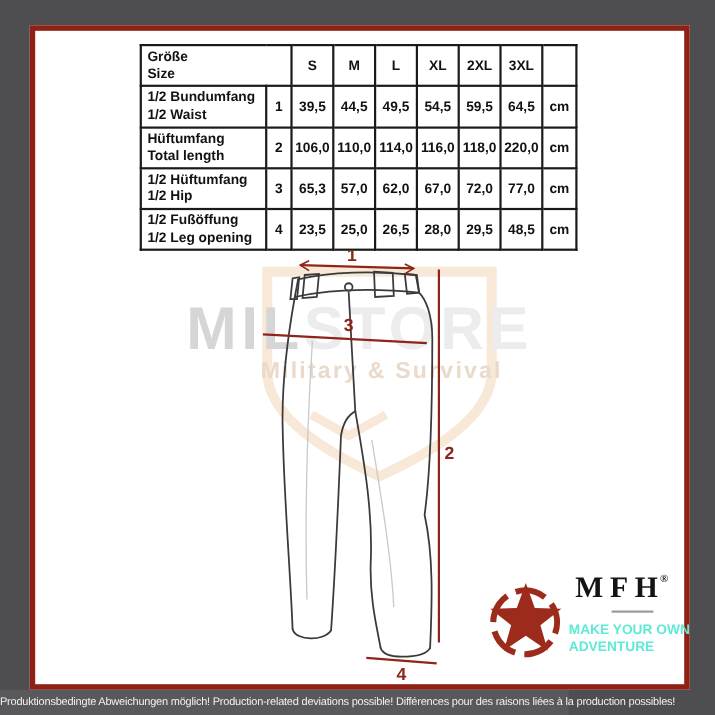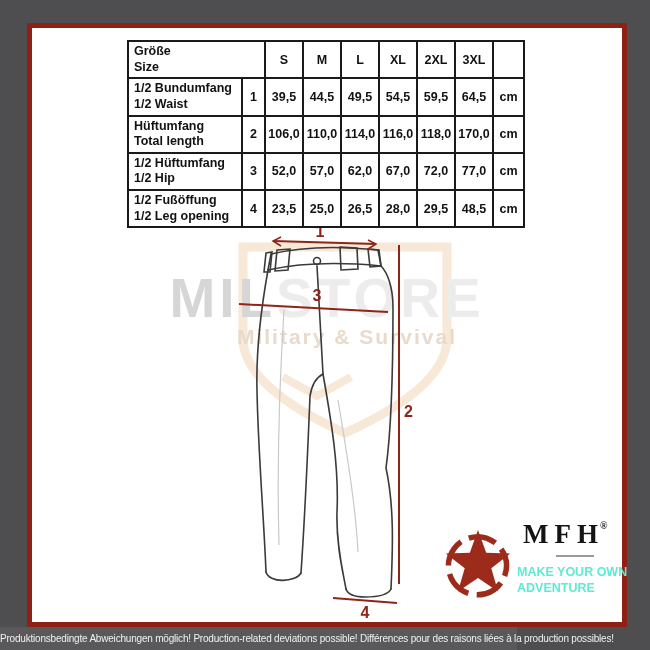--- a/index.html
+++ b/index.html
@@ -143,30 +143,30 @@
     <td class="lbl">
       <div>Hüftumfang</div>
       <div>Total length</div>
     </td>
     <td>2</td>
     <td>106,0</td>
     <td>110,0</td>
     <td>114,0</td>
     <td>116,0</td>
     <td>118,0</td>
-    <td>170,0</td>
+    <td>220,0</td>
     <td>cm</td>
   </tr>
   <tr>
     <td class="lbl">
       <div>1/2 Hüftumfang</div>
       <div>1/2 Hip</div>
     </td>
     <td>3</td>
-    <td>52,0</td>
+    <td>65,3</td>
     <td>57,0</td>
     <td>62,0</td>
     <td>67,0</td>
     <td>72,0</td>
     <td>77,0</td>
     <td>cm</td>
   </tr>
   <tr>
     <td class="lbl">
       <div>1/2 Fußöffung</div>

